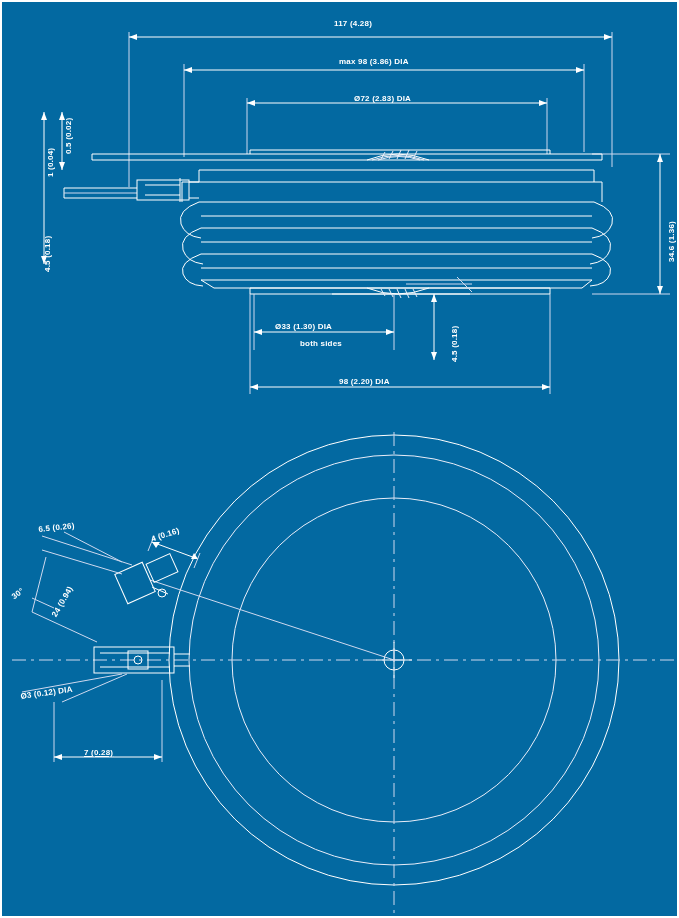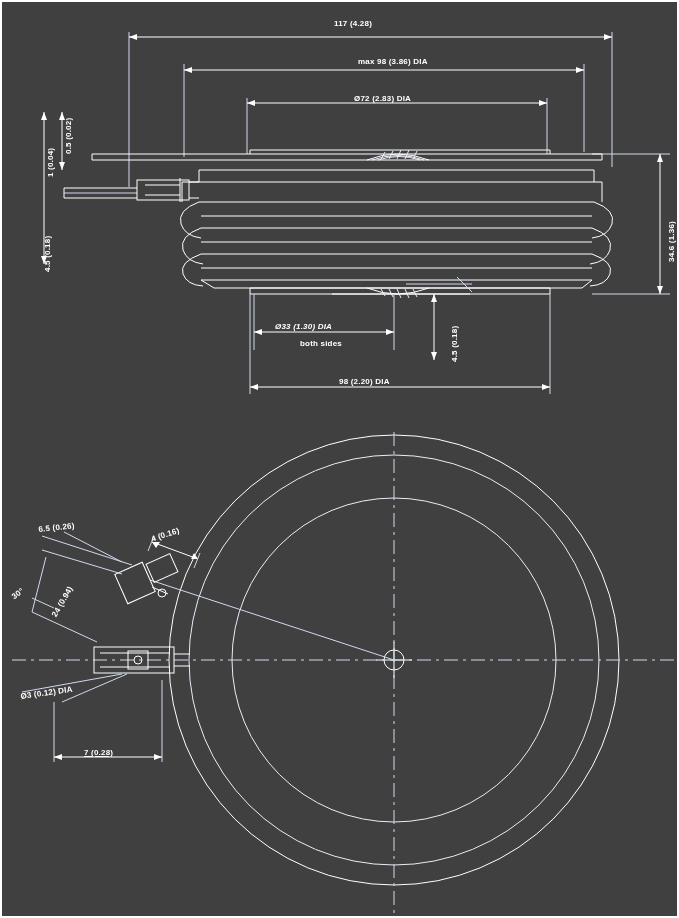--- a/index.html
+++ b/index.html
@@ -1,20 +1,20 @@
 <!DOCTYPE html>
 <html><head>
 <meta charset="utf-8">
 <style>
   html,body{margin:0;padding:0;background:#ffffff;}
   body{font-family:"Liberation Sans",sans-serif;}
   #sheet{
     position:relative;
     width:679px;height:918px;
-    background:#404040;
+    background:#0369a1;
     overflow:hidden;
     box-sizing:border-box;
     border:2px solid #ffffff;
   }
   .lbl{
     position:absolute;
     color:#ffffff;
     font-size:8px;
     font-weight:bold;
     letter-spacing:.2px;
@@ -204,33 +204,33 @@
       <line x1="52" y1="755" x2="160" y2="755"></line>
       <polygon points="52,755 60,752 60,758" fill="#ffffff" stroke="none"></polygon>
       <polygon points="160,755 152,752 152,758" fill="#ffffff" stroke="none"></polygon>
 
       <line x1="40" y1="534" x2="130" y2="563" stroke="#cfd9ef"></line>
     </g>
   </svg>
 
   <div class="lbl" style="left:332px;top:17px;">117 (4.28)</div>
 
-  <div class="lbl" style="left:356px;top:55px;">max 98 (3.86) DIA</div>
+  <div class="lbl" style="left:337px;top:55px;">max 98 (3.86) DIA</div>
 
   <div class="lbl" style="left:352px;top:92px;">Ø72 (2.83) DIA</div>
 
   <div class="lbl rot" style="left:44px;top:175px;">1 (0.04)</div>
 
   <div class="lbl rot" style="left:62px;top:152px;">0.5 (0.02)</div>
 
   <div class="lbl rot" style="left:41px;top:270px;">4.5 (0.18)</div>
 
   <div class="lbl rot" style="left:665px;top:260px;">34.6 (1.36)</div>
 
-  <div class="lbl" style="left:273px;top:320px;font-style:italic;">Ø33 (1.30) DIA</div>
+  <div class="lbl" style="left:273px;top:320px;">Ø33 (1.30) DIA</div>
 
   <div class="lbl" style="left:298px;top:337px;text-align:right;">both sides</div>
 
   <div class="lbl rot" style="left:448px;top:360px;">4.5 (0.18)</div>
 
   <div class="lbl" style="left:337px;top:375px;">98 (2.20) DIA</div>
 
   <div class="lbl" style="left:36px;top:523px;transform:rotate(-6deg);transform-origin:0 0;">6.5 (0.26)</div>
 
   <div class="lbl" style="left:148px;top:533px;transform:rotate(-18deg);transform-origin:0 0;">4 (0.16)</div>

